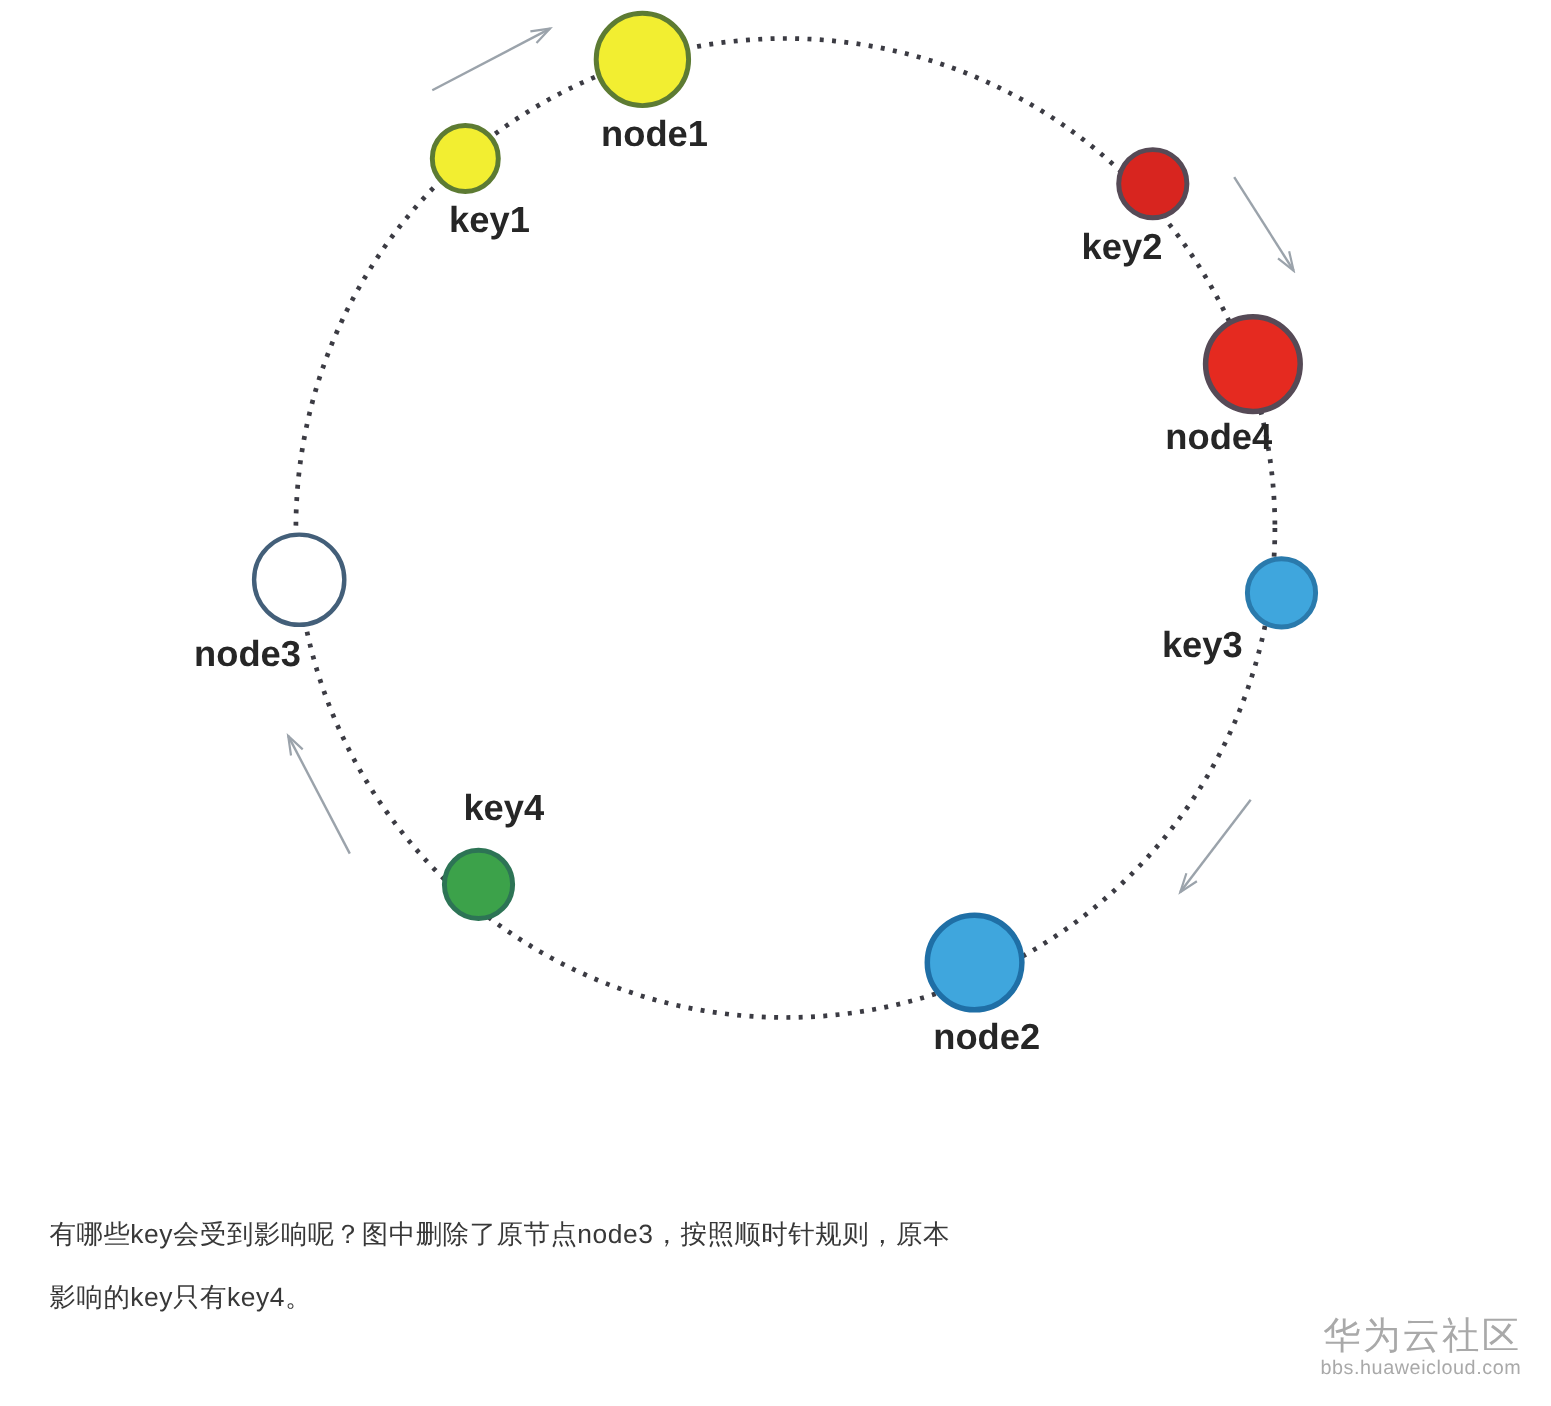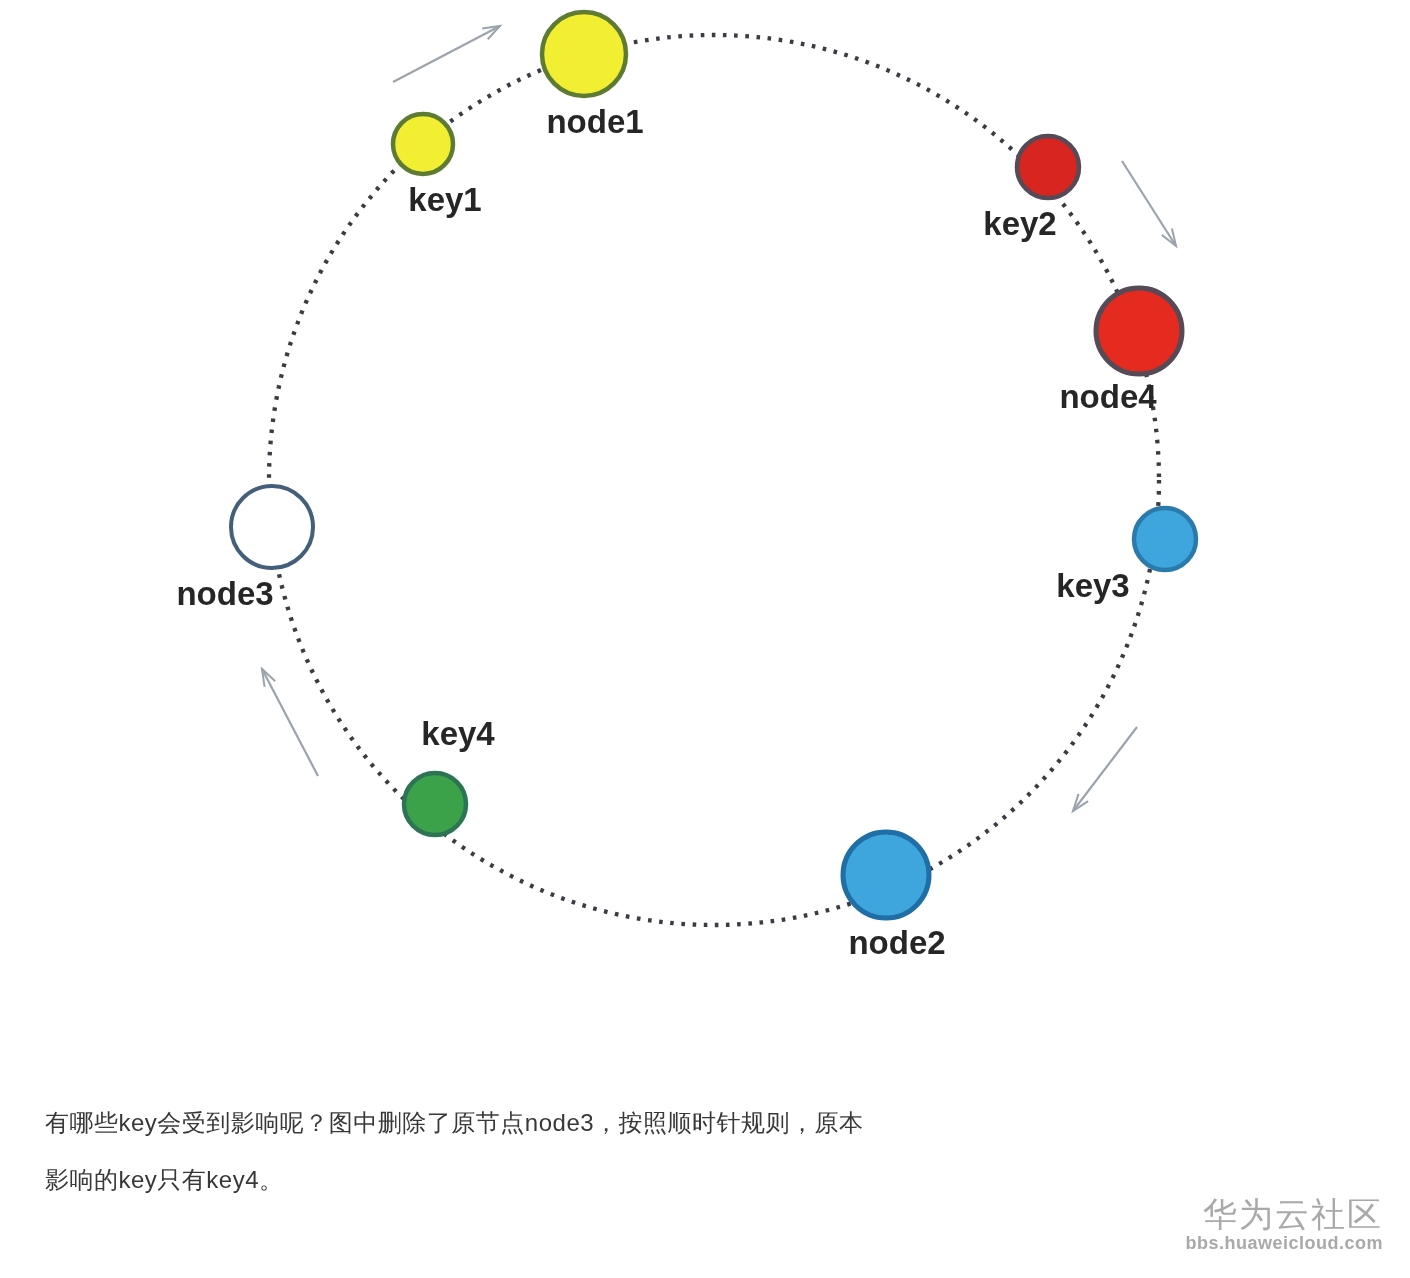--- a/index.html
+++ b/index.html
@@ -39,21 +39,20 @@
   }
   #watermark .wm-title {
     font-size: 34px;
     line-height: 36px;
     letter-spacing: 2px;
   }
   #watermark .wm-url {
     font-size: 18px;
     line-height: 22px;
     letter-spacing: 0.5px;
-    font-weight: bold;
   }
 </style>
 </head>
 <body>
 
 <div id="stage">
 
   <svg width="1410" height="1070" viewBox="0 0 1410 1070" xmlns="http://www.w3.org/2000/svg">
     <defs>
       <marker id="arrowhead" markerWidth="22" markerHeight="18" refX="19" refY="8" orient="auto" markerUnits="userSpaceOnUse">

